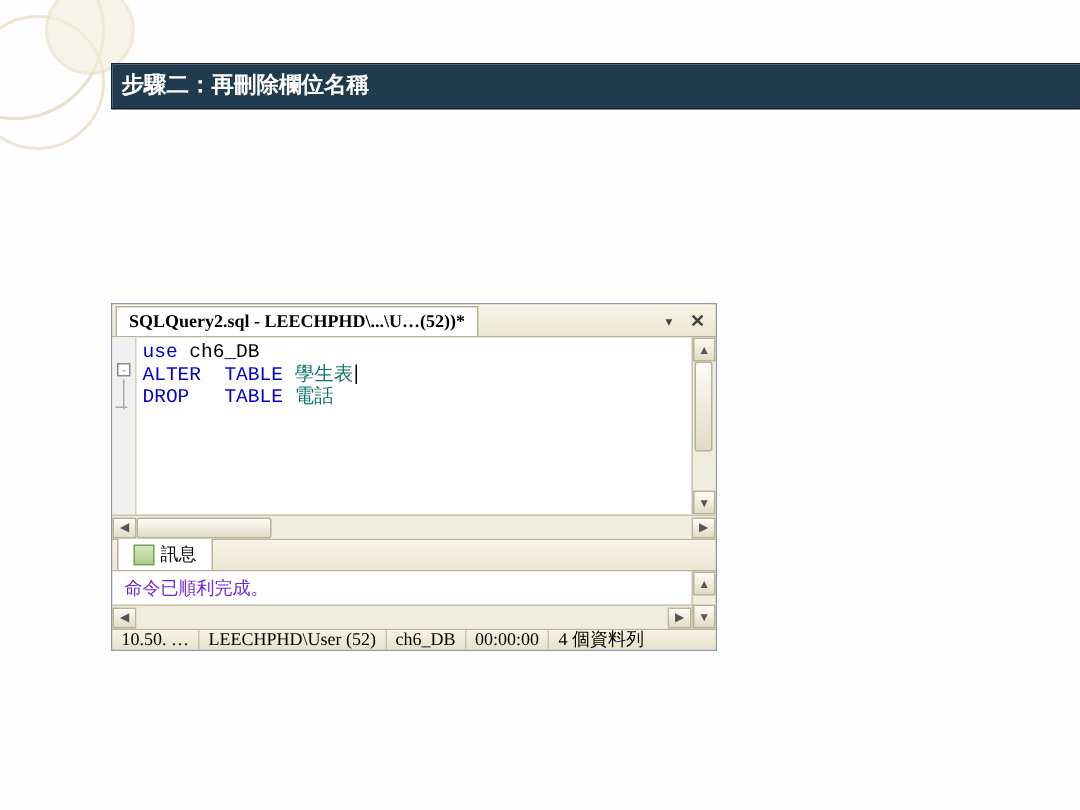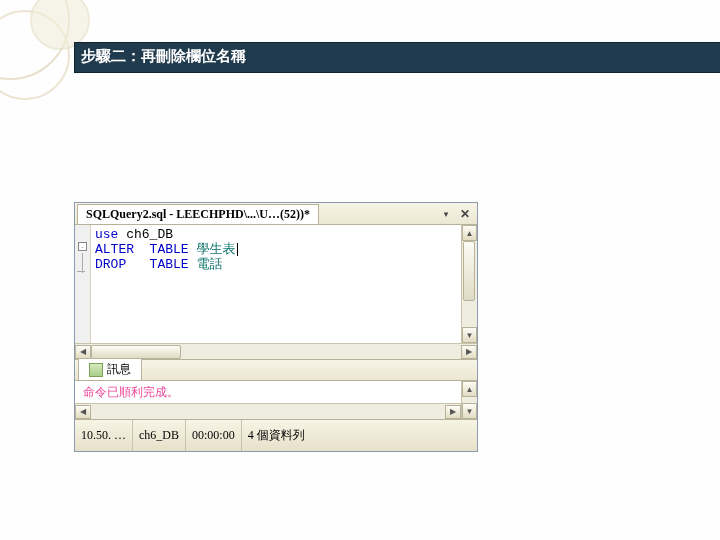--- a/index.html
+++ b/index.html
@@ -188,31 +188,31 @@
     width:14px;height:14px; display:inline-block;
     background: linear-gradient(#d4e8be,#a9cf86);
     border:1px solid #7aa058;
   }
   .msg-body {
     background:#fff;
     padding: 4px 8px;
     font-size: 12px;
     height: 22px;
     display:flex; align-items:center;
-    color:#ec4899;
+    color:#6d28d9;
   }
   .msg-area {
     display:flex;
   }
   .msg-area .msg-content { flex:1; }
   .status-bar {
     display:flex;
     background: linear-gradient(#f7f4e6,#e7e1c9);
     border-top:1px solid #b8b29a;
-    height: 32px;
+    height: 14px;
     font-size: 12px;
     font-family: "Times New Roman", serif;
   }
   .status-cell {
     border-right:1px solid #c9c3aa;
     padding: 2px 6px;
     display:flex; align-items:center;
     white-space:nowrap;
   }
   .status-cell:last-child { border-right:none; flex:1;}
@@ -278,17 +278,18 @@
     </div>
     <div class="vscroll" style="height:auto">
       <div class="arrow">▲</div>
       <div class="track" style="height:22px"></div>
       <div class="arrow">▼</div>
     </div>
   </div>
 
   <div class="status-bar">
     <div class="status-cell">10.50. …</div>
+    <div class="status-cell">LEECHPHD\User (52)</div>
     <div class="status-cell">ch6_DB</div>
     <div class="status-cell">00:00:00</div>
     <div class="status-cell">4 個資料列</div>
   </div>
 </div>
 
 </body></html>

